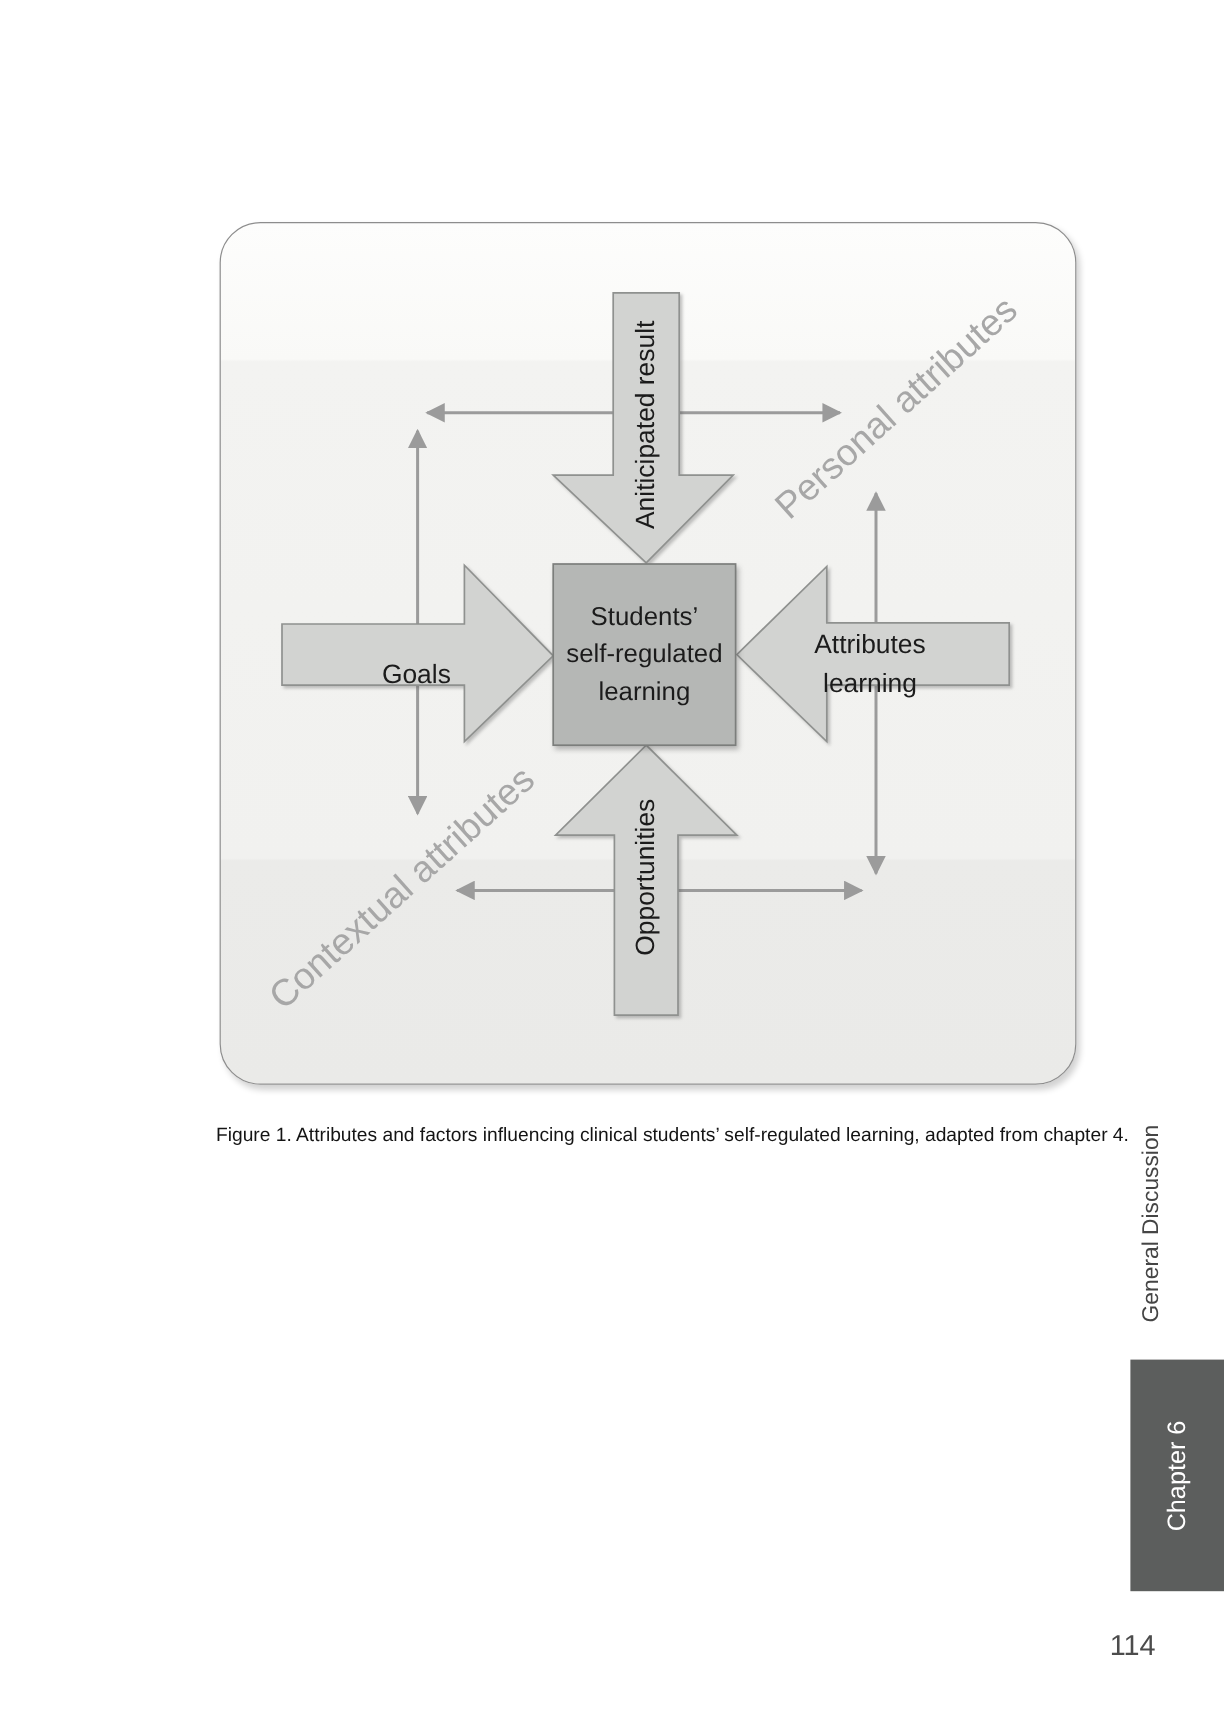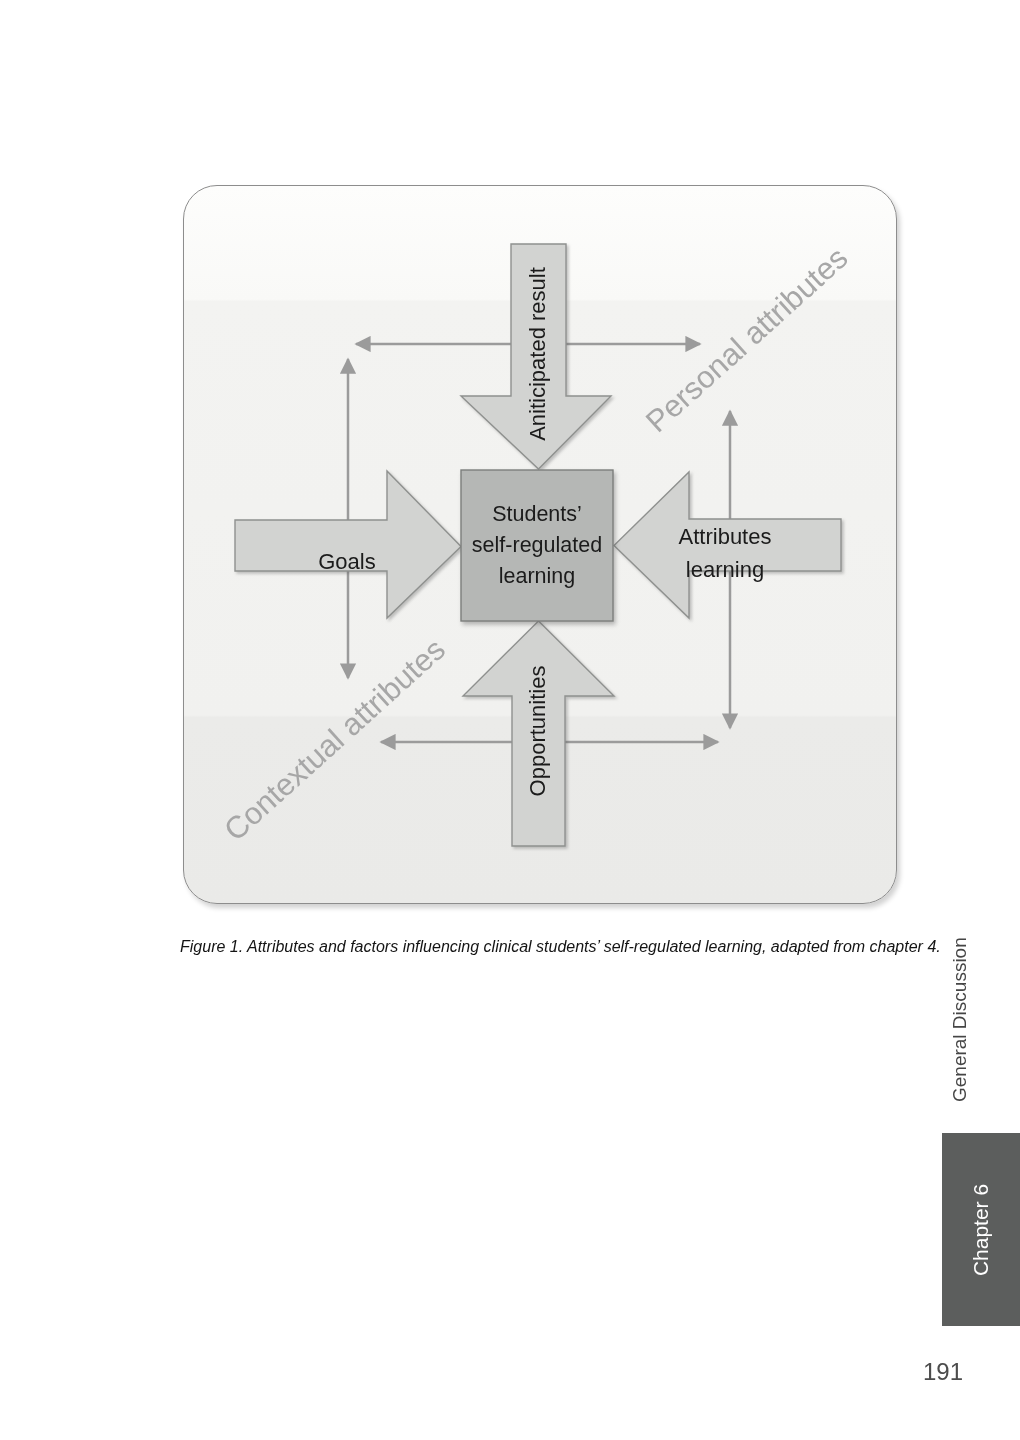--- a/index.html
+++ b/index.html
@@ -43,21 +43,21 @@
   }
   .center-label span { white-space: nowrap; }
 
   .diag {
     position: absolute; color: #a7a7a7; font-size: 31px; line-height: 40px;
     text-align: center; white-space: nowrap; transform: rotate(-42deg);
   }
 
   .caption {
     position: absolute; left: 180px; top: 938px; width: 745px;
-    font-style: italic; font-size: 16px; color: #141414; white-space: nowrap;
+    font-size: 16px; color: #141414; white-space: nowrap;
   }
 
   .section-vert {
     position: absolute; left: 881px; top: 1010px; width: 160px; height: 24px;
     transform: rotate(-90deg); text-align: center; white-space: nowrap;
     font-size: 19px; color: #454545;
   }
 
   .chapter-tab {
     position: absolute; left: 942px; top: 1133px; width: 78px; height: 193px;
@@ -116,13 +116,13 @@
 </div>
 
 <div class="caption">Figure 1. Attributes and factors influencing clinical students’ self-regulated learning, adapted from chapter 4.</div>
 
 <div class="section-vert">General Discussion</div>
 
 <div class="chapter-tab">
   <span>Chapter 6</span>
 </div>
 
-<div class="page-number">191</div>
+<div class="page-number">114</div>
 
 </body></html>

